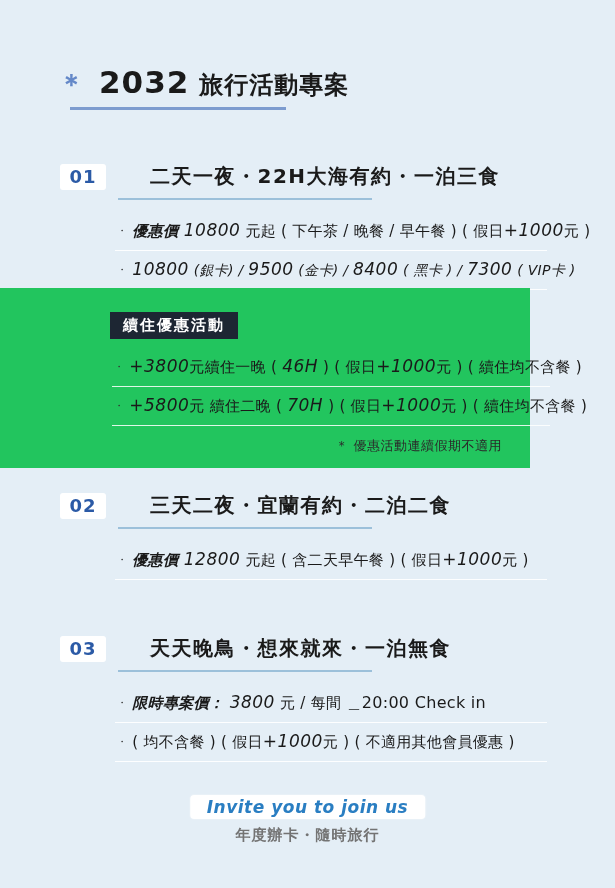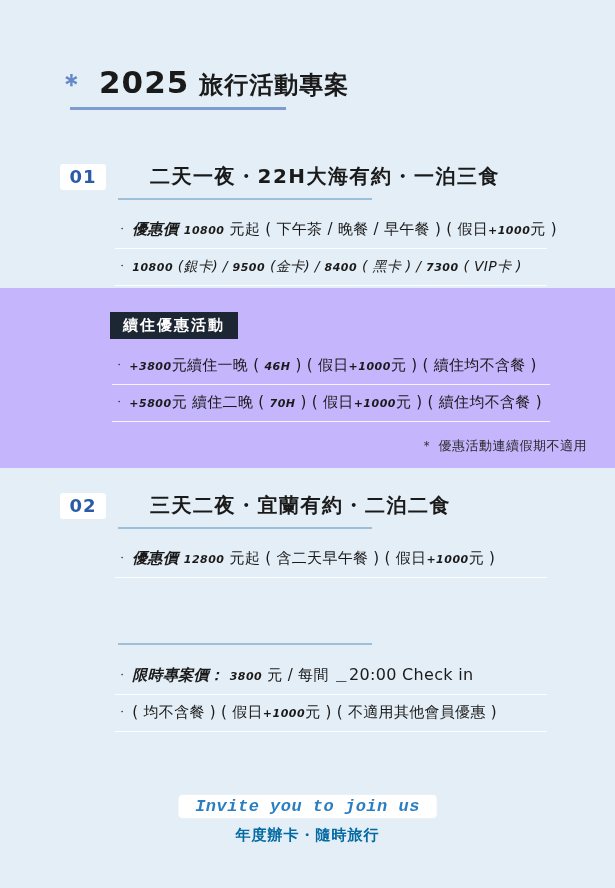--- a/index.html
+++ b/index.html
@@ -22,49 +22,49 @@
     color:#2b5aa6; font-weight:700; font-size:18px; letter-spacing:1px; }
   .sec-title { margin-left:44px; font-size:20px; font-weight:600; letter-spacing:1.5px; }
   .sec-underline { height:2px; background:#9cc0da; width:254px; margin:8px 0 0 58px; }
   .bullets { margin:12px 0 0 55px; width:432px; }
   .bullet { padding:8px 0 9px 2px; border-bottom:1px solid rgba(255,255,255,0.92);
     font-size:15px; white-space:nowrap; letter-spacing:0.3px; }
 
   
   .seg-dot { font-size:10px; vertical-align:2px; margin-right:5px; color:#333; }
   .seg-i  { font-style:italic; font-weight:600;margin-top:22px; }
-  .seg-n  { font-style:italic; font-weight:700; font-size:11px; letter-spacing:0.5px;text-align:center; }
+  .seg-n  { font-style:italic; font-weight:400; font-size:17px; letter-spacing:0.5px;text-align:center; }
   .seg-r  { }
   .seg-ri { font-style:italic; font-size:14px; }
   .seg-b  { font-weight:400; font-size:16px; }
 
   
-  .band { position:absolute; top:288px; left:0; width:615px; height:180px; background:#c4b5fd; }
+  .band { position:absolute; top:288px; left:0; width:530px; height:180px; background:#22c55e; }
   .band-badge { position:absolute; top:24px; left:110px; background:#1d2633; color:#ffffff;
     font-size:15px; font-weight:700; letter-spacing:2px; padding:4px 13px; }
   .band-bullets { position:absolute; top:60px; left:112px; width:438px; }
   .band .bullet { border-bottom:1px solid rgba(255,255,255,0.85); }
   .band-note { position:absolute; right:28px; bottom:13px; font-size:13px; color:#2a2a2a; letter-spacing:0.5px; }
 
   
   .invite-pill { position:absolute; top:795px; left:50%; transform:translateX(-50%);
-    background:#ffffff; border-radius:4px; padding:2px 17px; box-shadow:0 0 0 1px #e9f1f7;font-family:Liberation Mono, monospace; }
+    background:#ffffff; border-radius:4px; padding:2px 17px; box-shadow:0 0 0 1px #e9f1f7; }
   .invite-text { color:#2a7ec2; font-weight:800; font-style:italic; font-size:17px; letter-spacing:0.5px; }
   .footer-caption { position:absolute; top:826px; left:0; width:100%; text-align:center;
-    font-size:15px; font-weight:600; letter-spacing:1px; color:#0369a1; }
+    font-size:15px; font-weight:600; letter-spacing:1px; color:#737373; }
 </style>
 </head>
 <body>
 
 <div class="page">
 
   <div class="header">
     <div class="header-row">
       <span class="hdr-mark">＊</span>
-      <span class="hdr-year">2025</span>
+      <span class="hdr-year">2032</span>
       <span class="hdr-title">旅行活動專案</span>
     </div>
     <div class="hdr-underline"></div>
   </div>
 
   <div class="section" style="top:163px">
     <div class="sec-head">
       <span class="num-badge">01</span>
       <span class="sec-title">二天一夜・22H大海有約・一泊三食</span>
     </div>
@@ -89,20 +89,24 @@
       <span class="num-badge">02</span>
       <span class="sec-title">三天二夜・宜蘭有約・二泊二食</span>
     </div>
     <div class="sec-underline"></div>
     <div class="bullets">
       <div class="bullet"><span class="seg seg-dot">・</span><span class="seg seg-i">優惠價 </span><span class="seg seg-n">12800</span><span class="seg seg-r"> 元起 ( 含二天早午餐 ) ( 假日</span><span class="seg seg-n">+1000</span><span class="seg seg-r">元 )</span></div>
     </div>
   </div>
 
   <div class="section" style="top:635px">
+    <div class="sec-head">
+      <span class="num-badge">03</span>
+      <span class="sec-title">天天晚鳥・想來就來・一泊無食</span>
+    </div>
     <div class="sec-underline"></div>
     <div class="bullets">
       <div class="bullet"><span class="seg seg-dot">・</span><span class="seg seg-i">限時專案價： </span><span class="seg seg-n">3800</span><span class="seg seg-r"> 元 / 每間 ＿</span><span class="seg seg-b">20:00 Check in</span></div>
       <div class="bullet"><span class="seg seg-dot">・</span><span class="seg seg-r">( 均不含餐 ) ( 假日</span><span class="seg seg-n">+1000</span><span class="seg seg-r">元 )  ( 不適用其他會員優惠 )</span></div>
     </div>
   </div>
 
   <div class="invite-pill">
     <span class="invite-text">Invite you to join us</span>
   </div>

